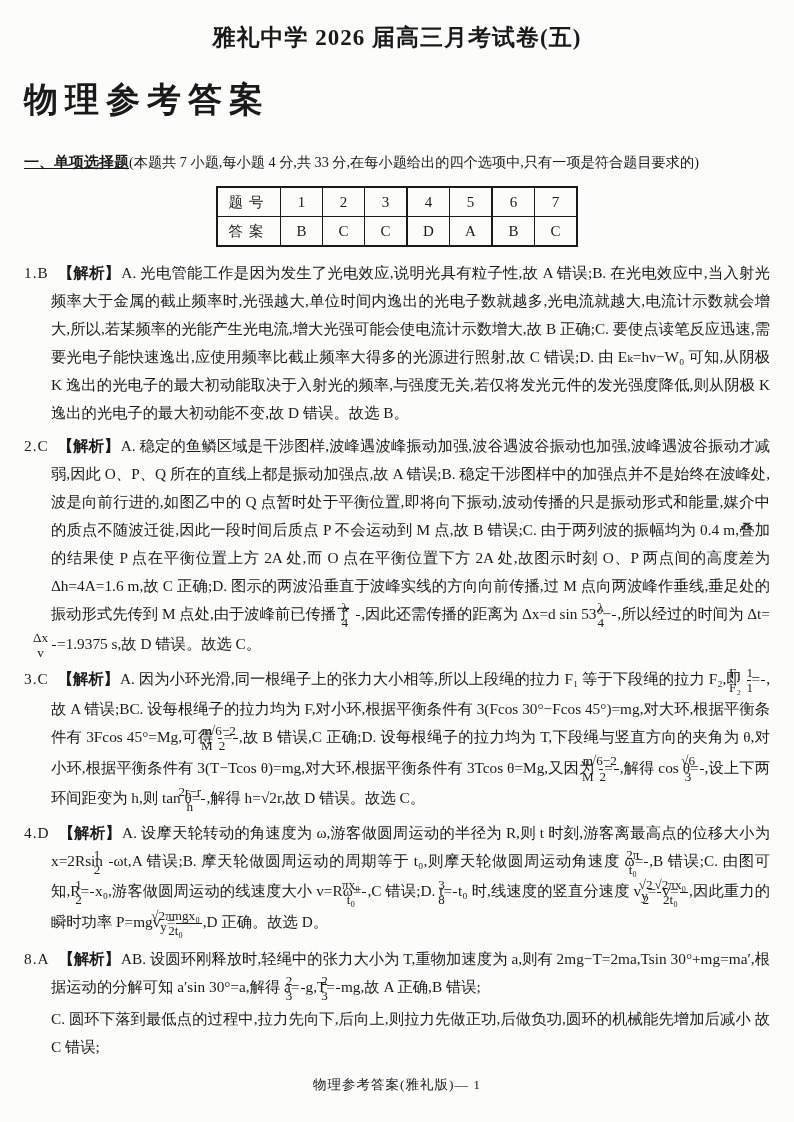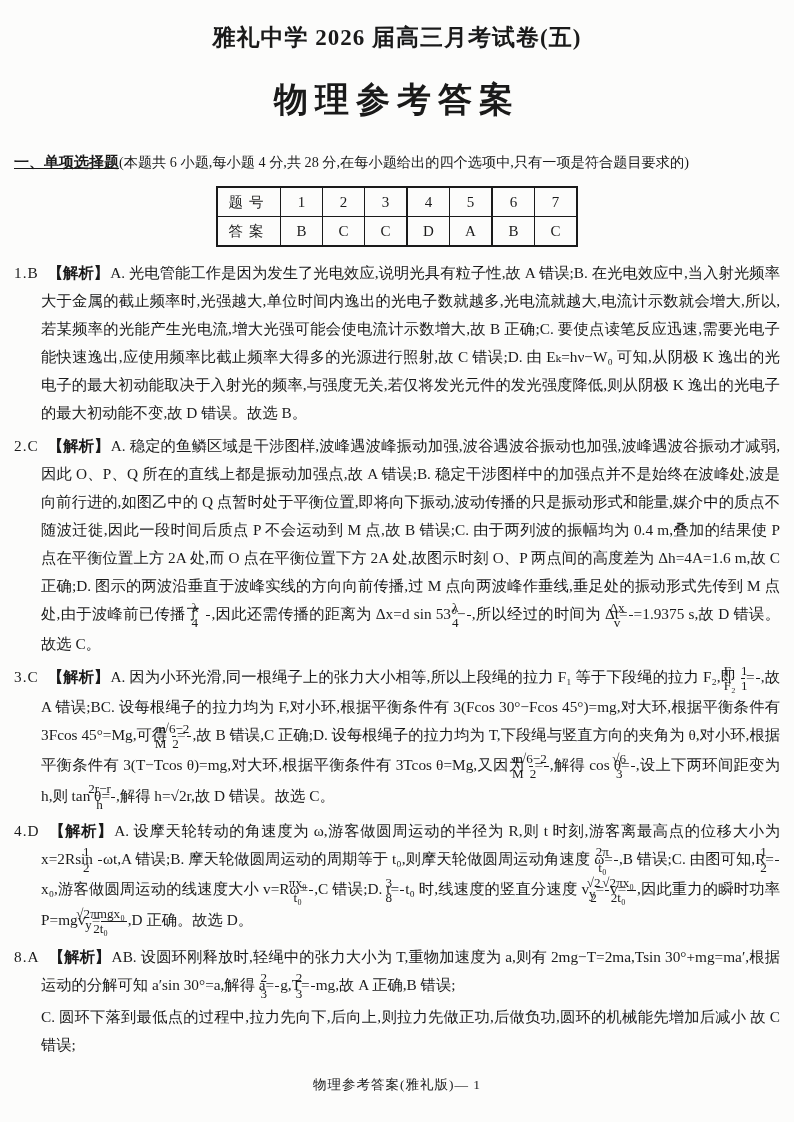--- a/index.html
+++ b/index.html
@@ -1,22 +1,22 @@
 <!DOCTYPE html>
 <html><head>
 <meta charset="utf-8">
 <style>
   html,body{margin:0;padding:0;background:#d9d9d9;}
   .page{
     width:794px;height:1122px;margin:0 auto;background:#fcfcfb;color:#1a1a1a;
-    box-sizing:border-box;padding:14px 14px 10px;position:relative;overflow:hidden;
+    box-sizing:border-box;padding:14px 24px 10px;position:relative;overflow:hidden;
     font-family:"Liberation Serif","DejaVu Serif",serif;
   }
   .title{text-align:center;font-size:23px;font-weight:700;margin-top:8px;letter-spacing:1px;}
-  .subtitle{text-align:center;font-size:34px;font-weight:700;letter-spacing:7px;margin-top:24px;
+  .subtitle{font-size:34px;font-weight:700;letter-spacing:7px;margin-top:24px;
     font-family:Liberation Mono, monospace;}
   .section-heading{margin-top:30px;font-size:14.2px;white-space:nowrap;}
   .section-heading .lead{font-weight:700;font-family:"Liberation Sans","DejaVu Sans",sans-serif;font-size:15px;text-decoration:underline;}
   table.answers{border-collapse:collapse;margin:14px auto 12px;border:2.2px solid #1a1a1a;}
   table.answers td{border:1.4px solid #1a1a1a;width:41px;height:28px;text-align:center;
     font-size:15px;padding:0;margin-left:24px;}
   table.answers td.lbl{width:62px;letter-spacing:6px;font-size:14.5px;}
   table.answers td.thick-left{border-left-width:2.4px;}
   .solutions{margin-top:12px;}
   .solution{margin-top:5px;}
@@ -33,21 +33,21 @@
   .footer{position:absolute;left:0;right:0;bottom:28px;text-align:center;font-size:13.5px;letter-spacing:1px;}
 </style>
 </head>
 <body>
 
 <div class="page">
   <div class="title">雅礼中学 2026 届高三月考试卷(五)</div>
   <div class="subtitle">物理参考答案</div>
 
   <div class="section-heading">
-    <span class="lead">一、单项选择题</span><span>(本题共 6 小题,每小题 4 分,共 28 分,在每小题给出的四个选项中,只有一项是符合题目要求的)</span>
+    <span class="lead">一、单项选择题</span><span>(本题共 7 小题,每小题 4 分,共 33 分,在每小题给出的四个选项中,只有一项是符合题目要求的)</span>
   </div>
 
   <table class="answers">
     <tbody id="answer-table-body">
         <tr>
           <td class="lbl">题号</td>
           <td>1</td>
           <td>2</td>
           <td>3</td>
           <td class="thick-left">4</td>

